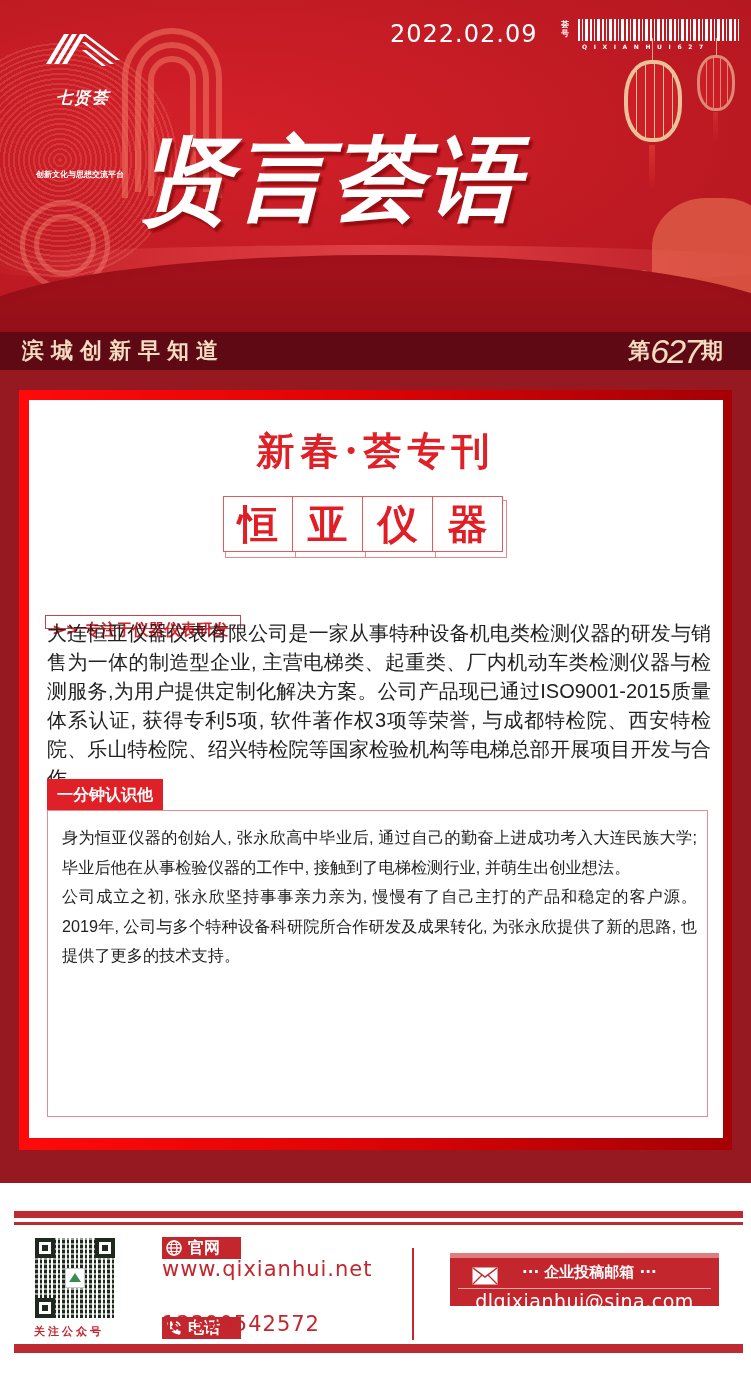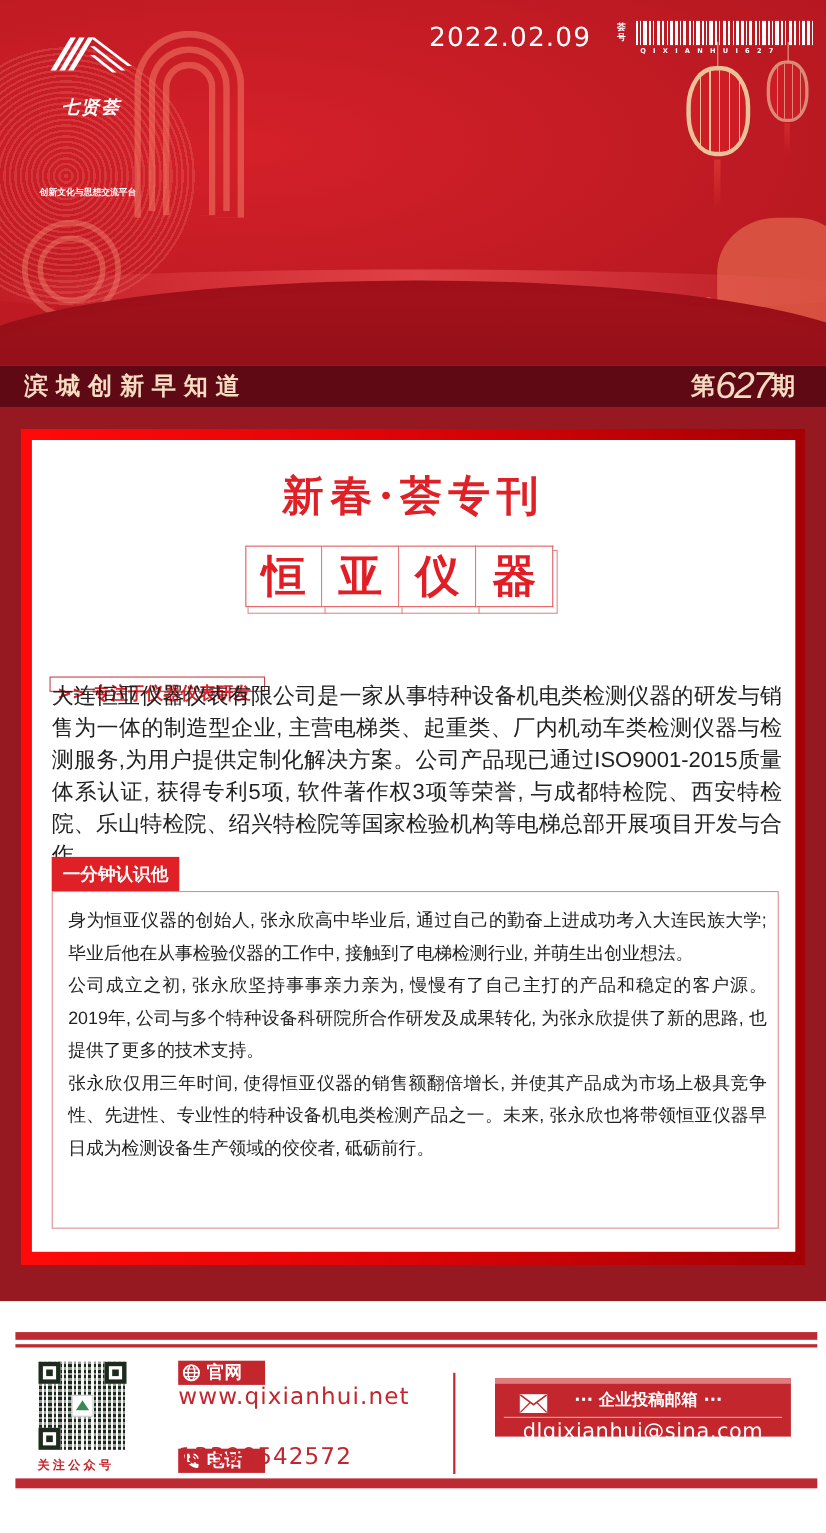--- a/index.html
+++ b/index.html
@@ -204,20 +204,21 @@
   <div class="lantern-string" style="left:652px;top:38px;height:25px;"></div>
   <div class="lantern" style="left:624px;top:60px;width:58px;height:82px;border:4px solid #e8c39a;background:repeating-linear-gradient(90deg,#cf1d26 0 8px,#e8c39a 8px 9px);"></div>
   <div class="lantern-tassel" style="left:649px;top:145px;width:6px;height:45px;"></div>
   <div class="lantern-string" style="left:716px;top:38px;height:18px;"></div>
   <div class="lantern" style="left:697px;top:55px;width:38px;height:56px;border:3px solid #e39d86;background:repeating-linear-gradient(90deg,#cf1d26 0 6px,#e39d86 6px 7px);opacity:0.85;"></div>
   <div class="lantern-tassel" style="left:713px;top:112px;width:5px;height:30px;opacity:0.7;"></div>
 
   <div class="tiger"></div>
   <div class="tiger-tail"></div>
 
+  <div class="main-title">贤言荟语</div>
 
   <div class="wave-highlight"></div>
   <div class="wave-bottom"></div>
 </div>
 
 <div class="band">
   <div class="band-left">滨城创新早知道</div>
   <div class="band-right">
     <span class="pre">第</span><span class="num">627</span><span class="post">期</span>
   </div>
@@ -236,21 +237,20 @@
     <div class="cbox" style="width:70px;border-left:none;">器</div>
   </div>
 
   <div class="tag-outline">&gt;&gt; 专注于仪器仪表研发</div>
   <p class="intro">大连恒亚仪器仪表有限公司是一家从事特种设备机电类检测仪器的研发与销售为一体的制造型企业, 主营电梯类、起重类、厂内机动车类检测仪器与检测服务,为用户提供定制化解决方案。公司产品现已通过ISO9001-2015质量体系认证, 获得专利5项, 软件著作权3项等荣誉, 与成都特检院、西安特检院、乐山特检院、绍兴特检院等国家检验机构等电梯总部开展项目开发与合作。</p>
 
   <div class="tag-filled">一分钟认识他</div>
   <div class="bio-box">
     <p>身为恒亚仪器的创始人, 张永欣高中毕业后, 通过自己的勤奋上进成功考入大连民族大学; 毕业后他在从事检验仪器的工作中, 接触到了电梯检测行业, 并萌生出创业想法。</p>
     <p>公司成立之初, 张永欣坚持事事亲力亲为, 慢慢有了自己主打的产品和稳定的客户源。2019年, 公司与多个特种设备科研院所合作研发及成果转化, 为张永欣提供了新的思路, 也提供了更多的技术支持。</p>
-    <p>张永欣仅用三年时间, 使得恒亚仪器的销售额翻倍增长, 并使其产品成为市场上极具竞争性、先进性、专业性的特种设备机电类检测产品之一。未来, 张永欣也将带领恒亚仪器早日成为检测设备生产领域的佼佼者, 砥砺前行。</p>
   </div>
 </div>
 
 <div class="footer">
   <div class="rule-thick"></div>
   <div class="rule-thin"></div>
 
   <div class="qr">
     <div class="qr-finder" style="left:0;top:0;"></div>
     <div class="qr-finder" style="right:0;top:0;"></div>

